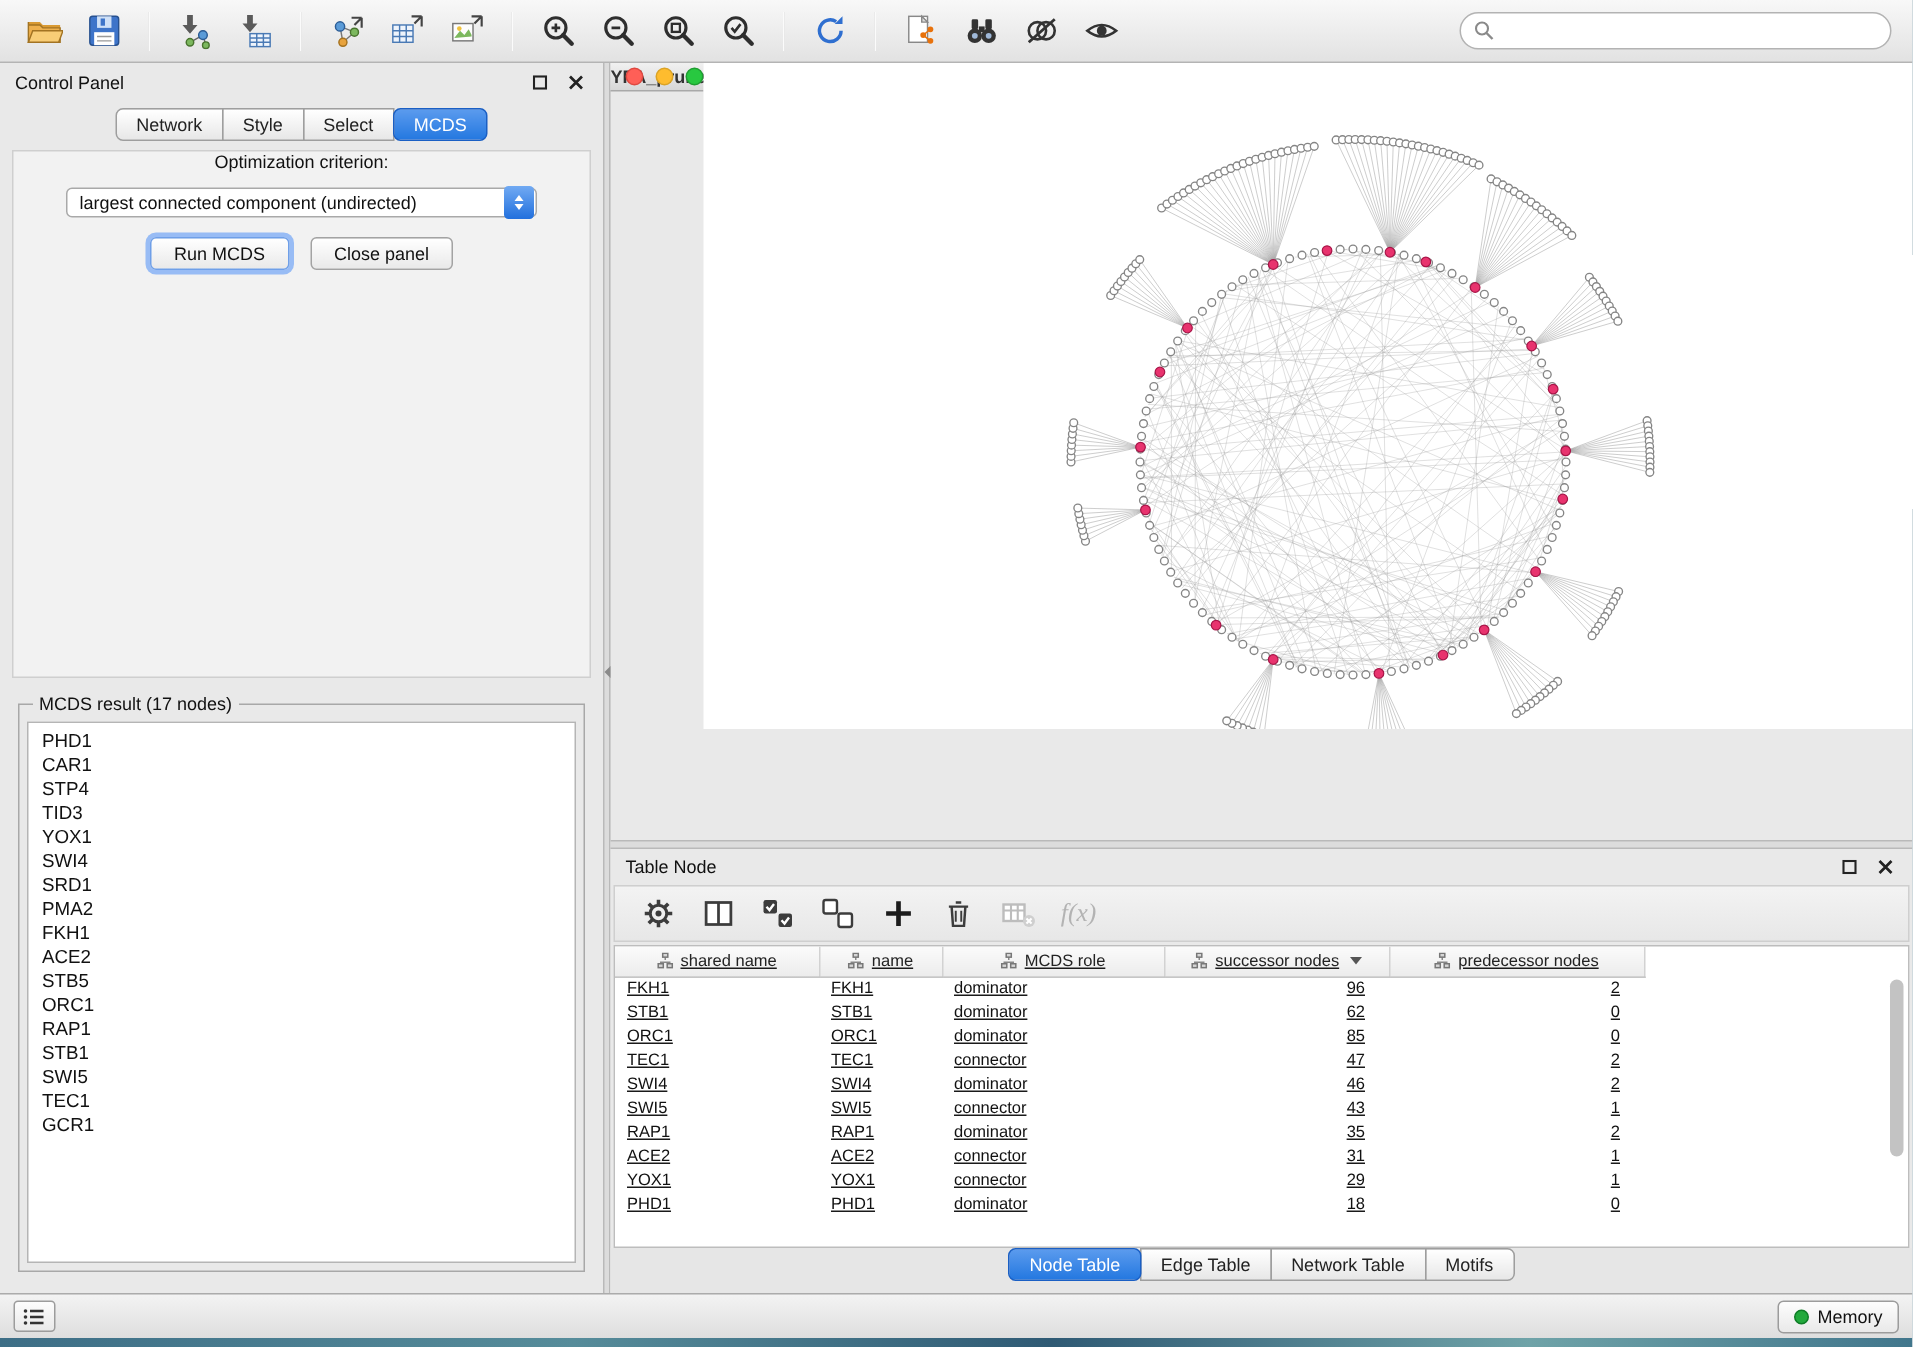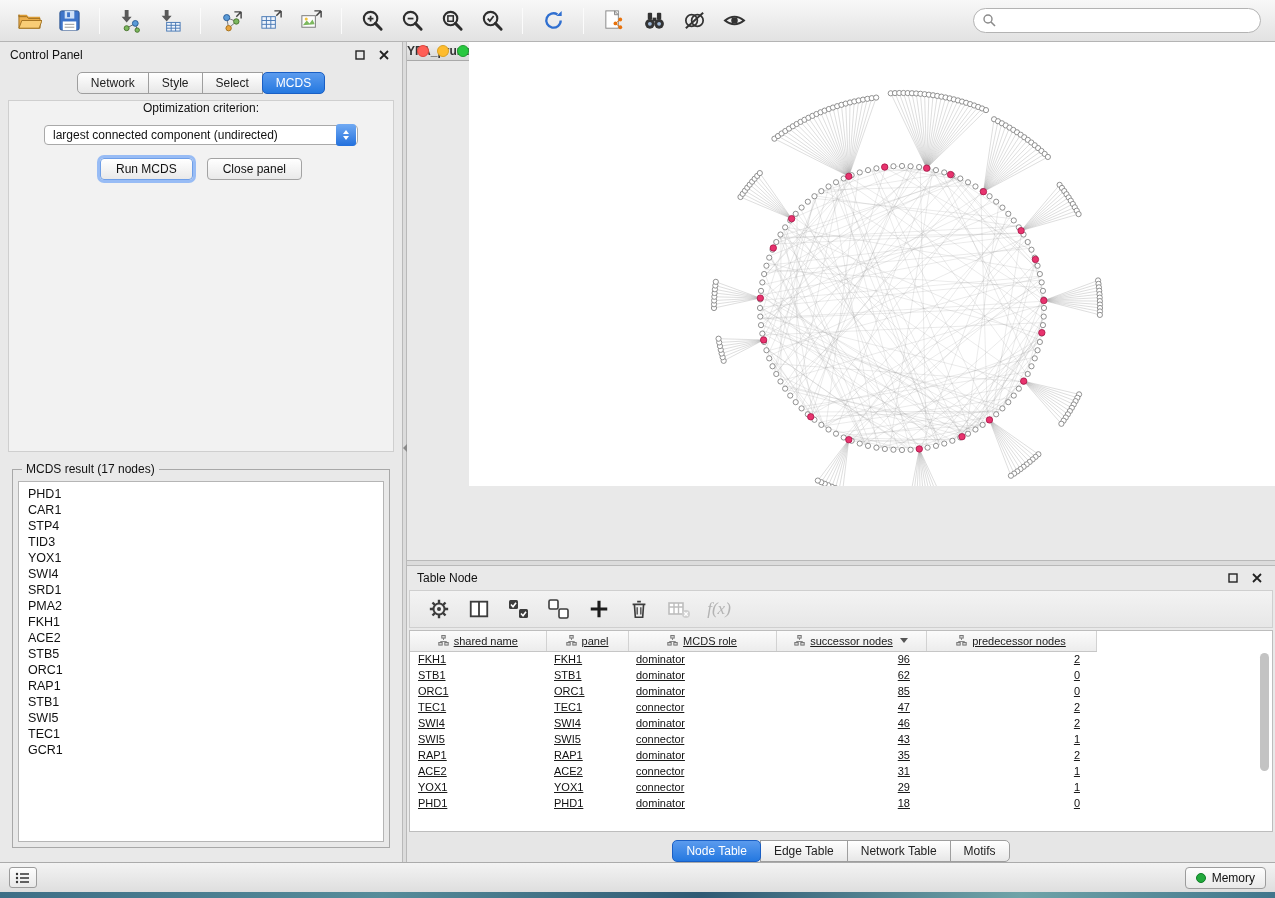--- a/index.html
+++ b/index.html
@@ -86,21 +86,21 @@
   table { border-collapse: collapse; table-layout: fixed; width: 686px; }
   th { height: 20px; background: linear-gradient(#fbfbfb,#ececec); border-right: 1px solid #d2d2d2;
        border-bottom: 1px solid #c6c6c6; font-weight: normal; font-size: 11px; color: #222; }
   .th-inner { display: flex; align-items: center; justify-content: center; gap: 5px; }
   td { height: 16px; font-size: 11px; padding: 0 8px; color: #111; white-space: nowrap; overflow: hidden; }
   td.c-num { text-align: right; padding-right: 16px; }
   .sort-arrow { width: 0; height: 0; border-left: 4px solid transparent; border-right: 4px solid transparent;
                 border-top: 5px solid #555; margin-left: 2px; }
   .scrollbar { position: absolute; right: 2px; top: 22px; bottom: 4px; width: 11px; }
   .scroll-thumb { position: absolute; top: 0; left: 1px; width: 9px; height: 118px; background: #c3c3c3; border-radius: 5px; }
-  .tp-tabs { height: 30px; display: flex; align-items: flex-end; justify-content: center; background: #e6e6e6; flex: none; }
+  .tp-tabs { height: 30px; display: flex; align-items: flex-start; justify-content: center; background: #e6e6e6; flex: none; }
 
   
   .status-bar { position: absolute; left: 0; right: 0; bottom: 0; height: 30px;
                 background: linear-gradient(#f3f3f3,#dedede); border-top: 1px solid #ababab;
                 display: flex; align-items: center; padding: 0 9px; }
   .list-btn { width: 28px; height: 21px; border: 1px solid #9c9c9c; border-radius: 3px;
               background: linear-gradient(#fdfdfd,#e9e9e9); display: flex; align-items: center; justify-content: center; }
   .memory-btn { margin-left: auto; display: flex; align-items: center; gap: 6px; padding: 3px 10px;
                 border: 1px solid #9c9c9c; border-radius: 4px; background: linear-gradient(#fdfdfd,#e9e9e9); font-size: 12px; color: #111; }
   .memory-dot { width: 10px; height: 10px; border-radius: 50%; background: var(--memory-green); border: 1px solid #0e7d26; }
@@ -1023,21 +1023,21 @@
                   </span>
                 </th>
             <th>
                   <span class="th-inner">
                     <svg width="11" height="11" viewBox="0 0 11 11">
                       <path d="M5.5 2.5 V5 M2.5 8 V6.5 H8.5 V8" stroke="#888" fill="none"></path>
                       <rect x="3.8" y="0.5" width="3.4" height="2.6" fill="#d6d6d6" stroke="#777"></rect>
                       <rect x="0.8" y="7.5" width="3.4" height="2.6" fill="#d6d6d6" stroke="#777"></rect>
                       <rect x="6.8" y="7.5" width="3.4" height="2.6" fill="#d6d6d6" stroke="#777"></rect>
                     </svg>
-                    <span>panel</span>
+                    <span>name</span>
                   </span>
                 </th>
             <th>
                   <span class="th-inner">
                     <svg width="11" height="11" viewBox="0 0 11 11">
                       <path d="M5.5 2.5 V5 M2.5 8 V6.5 H8.5 V8" stroke="#888" fill="none"></path>
                       <rect x="3.8" y="0.5" width="3.4" height="2.6" fill="#d6d6d6" stroke="#777"></rect>
                       <rect x="0.8" y="7.5" width="3.4" height="2.6" fill="#d6d6d6" stroke="#777"></rect>
                       <rect x="6.8" y="7.5" width="3.4" height="2.6" fill="#d6d6d6" stroke="#777"></rect>
                     </svg>

